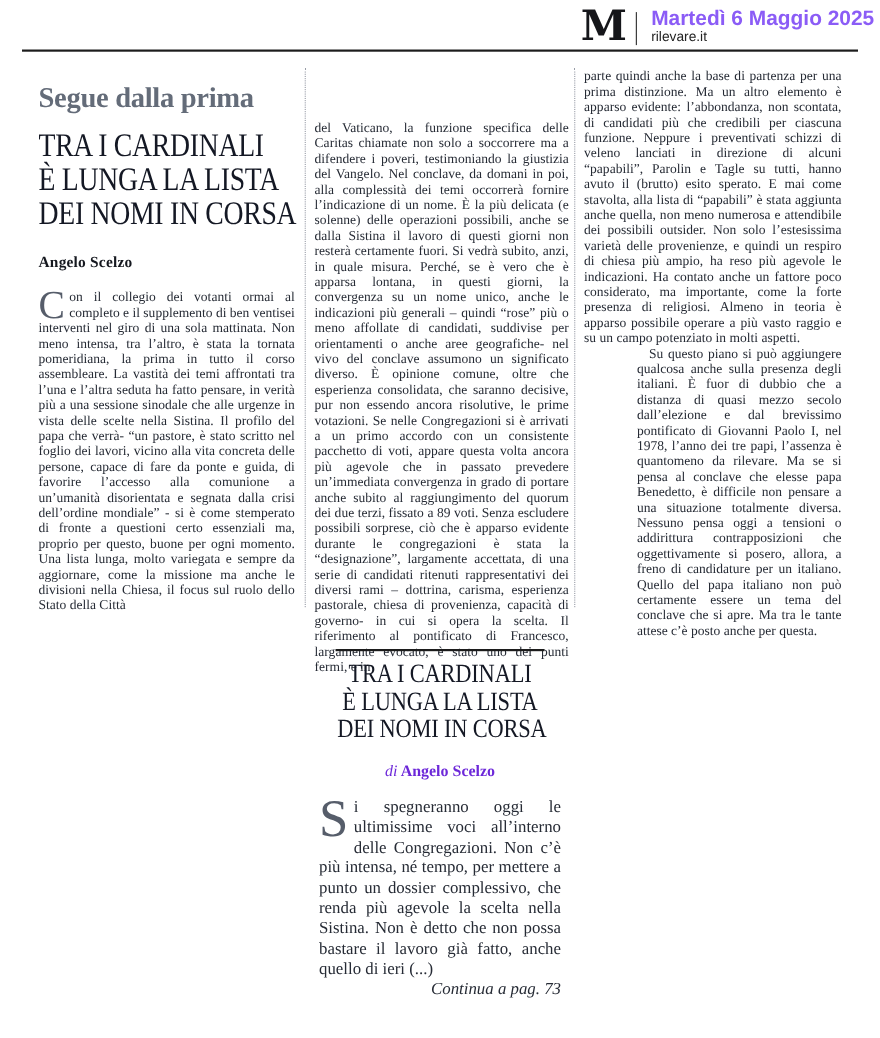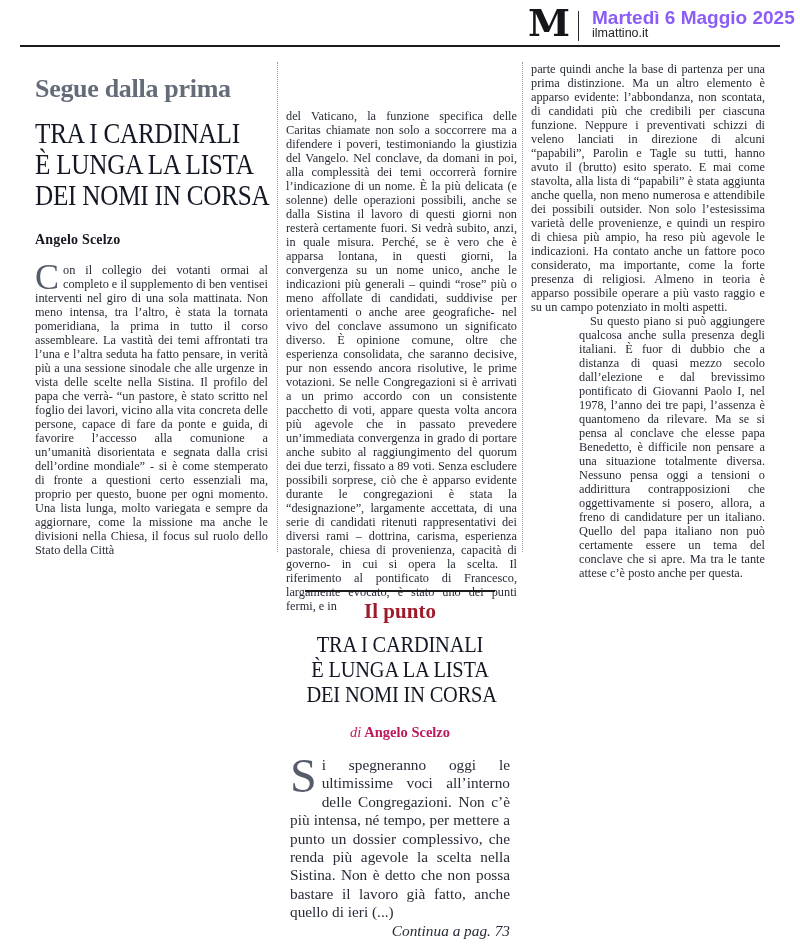--- a/index.html
+++ b/index.html
@@ -54,21 +54,21 @@
 
   
   .box { position:absolute; left:290px; top:590px; width:220px; text-align:center; }
   .box-rule { width:190px; height:2px; background:#1c1c1c; margin:0 auto; }
   .box-label { margin-top:7px; font-size:21px; font-weight:bold; color:#9d1c2c; line-height:24px; }
   .box-headline { margin-top:9px; color:#141824; }
   .box-headline .hl-line {
     font-size:24px; line-height:25px; font-weight:500; white-space:nowrap;
     transform:scaleX(0.85); transform-origin:center center; letter-spacing:-0.2px;
   }
-  .box-byline { margin-top:17px; font-size:14.5px; color:#be185d; }
+  .box-byline { margin-top:17px; font-size:14.5px; color:#6d28d9; }
   .box-byline .prefix { font-style:italic; font-weight:normal; padding-right:3px; }
   .box-byline .name { font-weight:bold; }
   .box-body {
     margin-top:15px; font-size:15.3px; line-height:18.4px;
     text-align:justify; text-align-last:left; color:#262b35;
   }
   .dropcap-s {
     float:left; font-size:48px; line-height:36px; padding:2px 5px 0 0;
     color:#565d6a; font-weight:500;
   }
@@ -76,21 +76,21 @@
 </style>
 </head>
 <body>
 
 <div class="page">
 
   <div class="logo-m">M</div>
   <div class="header-divider"></div>
   <div class="header-text">
     <div class="header-date">Martedì 6 Maggio 2025</div>
-    <div class="header-site">ilmattino.it</div>
+    <div class="header-site">rilevare.it</div>
   </div>
   <div class="header-rule"></div>
 
   <div class="col" id="col1">
     <div class="kicker">Segue dalla prima</div>
     <div class="headline">
       <div class="hl-line">TRA I CARDINALI</div>
       <div class="hl-line">È LUNGA LA LISTA</div>
       <div class="hl-line">DEI NOMI IN CORSA</div>
     </div>
@@ -106,21 +106,20 @@
 
   <div class="col-sep" id="sep2"></div>
 
   <div class="col" id="col3">
     <p class="body-text">parte quindi anche la base di partenza per una prima distinzione. Ma un altro elemento è apparso evidente: l’abbondanza, non scontata, di candidati più che credibili per ciascuna funzione. Neppure i preventivati schizzi di veleno lanciati in direzione di alcuni “papabili”, Parolin e Tagle su tutti, hanno avuto il (brutto) esito sperato. E mai come stavolta, alla lista di “papabili” è stata aggiunta anche quella, non meno numerosa e attendibile dei possibili outsider. Non solo l’estesissima varietà delle provenienze, e quindi un respiro di chiesa più ampio, ha reso più agevole le indicazioni. Ha contato anche un fattore poco considerato, ma importante, come la forte presenza di religiosi. Almeno in teoria è apparso possibile operare a più vasto raggio e su un campo potenziato in molti aspetti.</p>
     <p class="body-text para-indent">Su questo piano si può aggiungere qualcosa anche sulla presenza degli italiani. È fuor di dubbio che a distanza di quasi mezzo secolo dall’elezione e dal brevissimo pontificato di Giovanni Paolo I, nel 1978, l’anno dei tre papi, l’assenza è quantomeno da rilevare. Ma se si pensa al conclave che elesse papa Benedetto, è difficile non pensare a una situazione totalmente diversa. Nessuno pensa oggi a tensioni o addirittura contrapposizioni che oggettivamente si posero, allora, a freno di candidature per un italiano. Quello del papa italiano non può certamente essere un tema del conclave che si apre. Ma tra le tante attese c’è posto anche per questa.</p>
   </div>
 
   <div class="box">
     <div class="box-rule"></div>
-    <div class="box-label">Il punto</div>
     <div class="box-headline">
       <div class="hl-line">TRA I CARDINALI</div>
       <div class="hl-line">È LUNGA LA LISTA</div>
       <div class="hl-line">DEI NOMI IN CORSA</div>
     </div>
     <div class="box-byline"><span class="prefix">di</span><span class="name">Angelo Scelzo</span></div>
     <p class="box-body"><span class="dropcap-s">S</span><span>i spegneranno oggi le ultimissime voci all’interno delle Congregazioni. Non c’è più intensa, né tempo, per mettere a punto un dossier complessivo, che renda più agevole la scelta nella Sistina. Non è detto che non possa bastare il lavoro già fatto, anche quello di ieri (...)</span><span class="continua">Continua a pag. 73</span></p>
   </div>
 
 </div>

